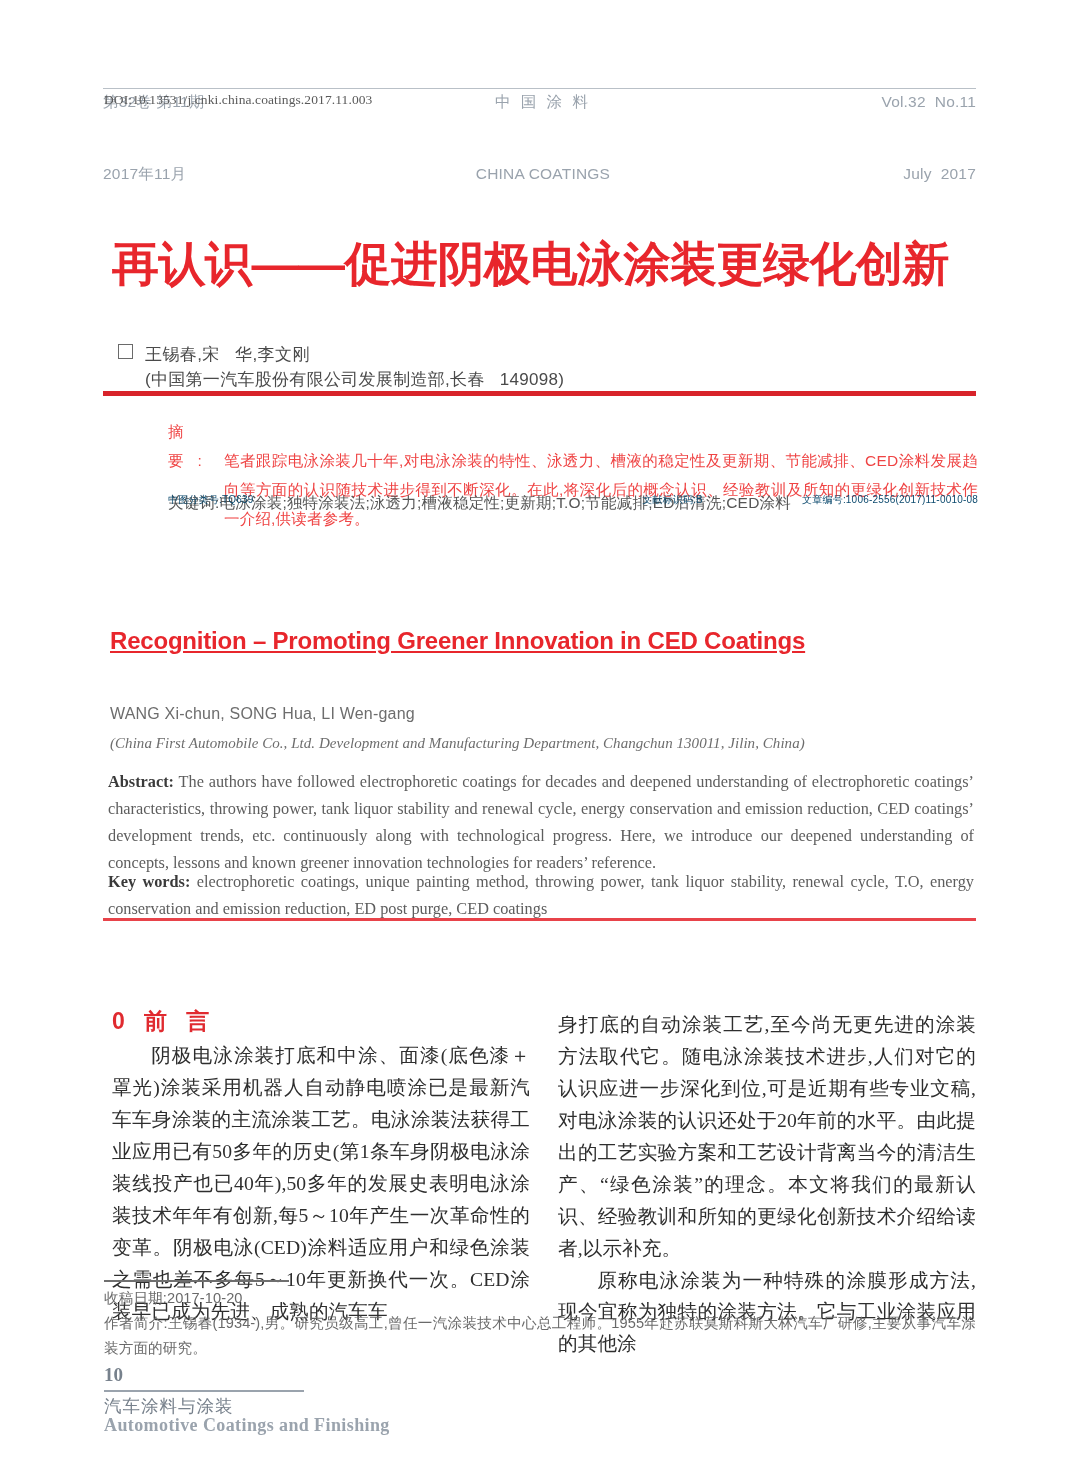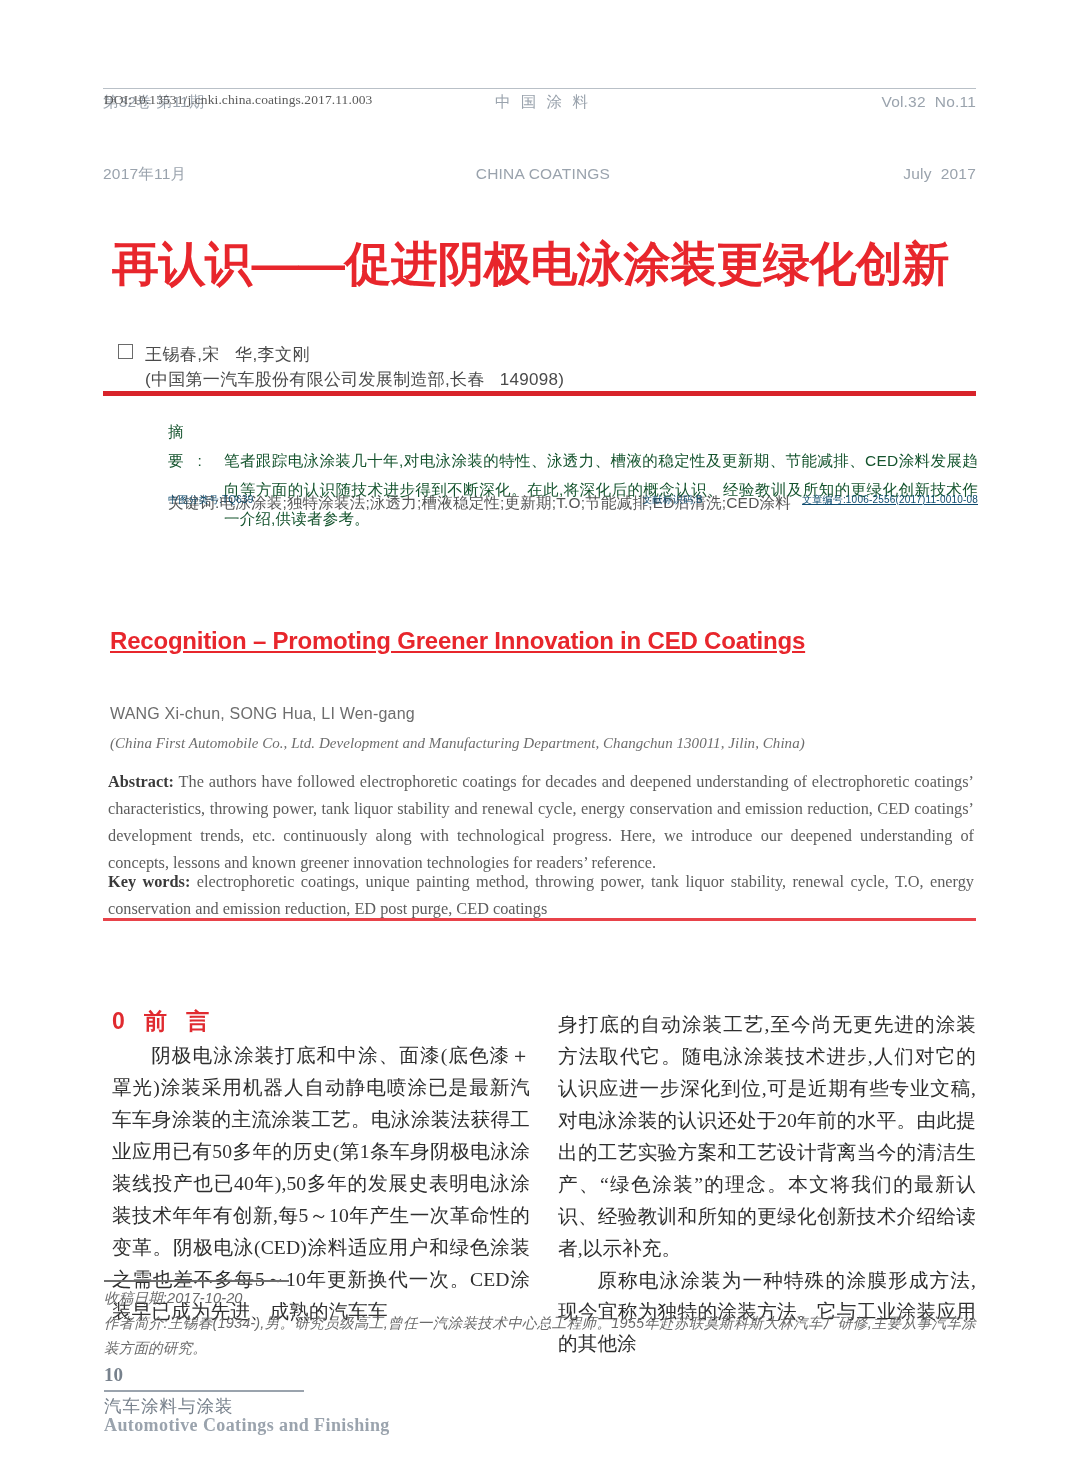--- a/index.html
+++ b/index.html
@@ -127,21 +127,21 @@
   }
 
   
   .cn-abs {
     position: absolute;
     left: 168px;
     top: 418px;
     width: 810px;
     font-family: "Liberation Sans", "DejaVu Sans", sans-serif;
     font-size: 15.5px;
-    color: #14532d;
+    color: #ef4444;
     line-height: 1.86;
     letter-spacing: 0.2px;
   }
   .cn-abs .lbl {
     display: inline-block;
     width: 56px;
     letter-spacing: 14px;
   }
   .cn-abs .abs-body {
     display: block;
@@ -168,21 +168,21 @@
     width: 810px;
     display: flex;
     font-family: "Liberation Sans", "DejaVu Sans", sans-serif;
     font-size: 10px;
     color: #0c4a6e;
     letter-spacing: 0.2px;
     white-space: nowrap;
   }
   .cn-class .c1 { width: 285px; }
   .cn-class .c2 { width: 250px; text-align: right; }
-  .cn-class .c3 { flex: 1; text-align: right; text-decoration: underline; }
+  .cn-class .c3 { flex: 1; text-align: right; }
 
   
   .en-title {
     position: absolute;
     left: 110px;
     top: 600px;
     width: 800px;
     color: #e8262c;
     font-family: "Liberation Sans", "DejaVu Sans", sans-serif;
     font-weight: bold;
@@ -286,21 +286,20 @@
     position: absolute;
     left: 104px;
     top: 1286px;
     width: 872px;
     font-family: "Liberation Sans", "DejaVu Sans", sans-serif;
     font-size: 14.6px;
     color: #6a6a6a;
     line-height: 1.72;
     letter-spacing: 0.1px;
     text-align: justify;
-    font-style: italic;
   }
   .footnote p { margin: 0; }
 
   
   .folio {
     position: absolute;
     left: 104px;
     top: 1364px;
     font-family: "Liberation Serif", "DejaVu Serif", serif;
     font-weight: bold;

